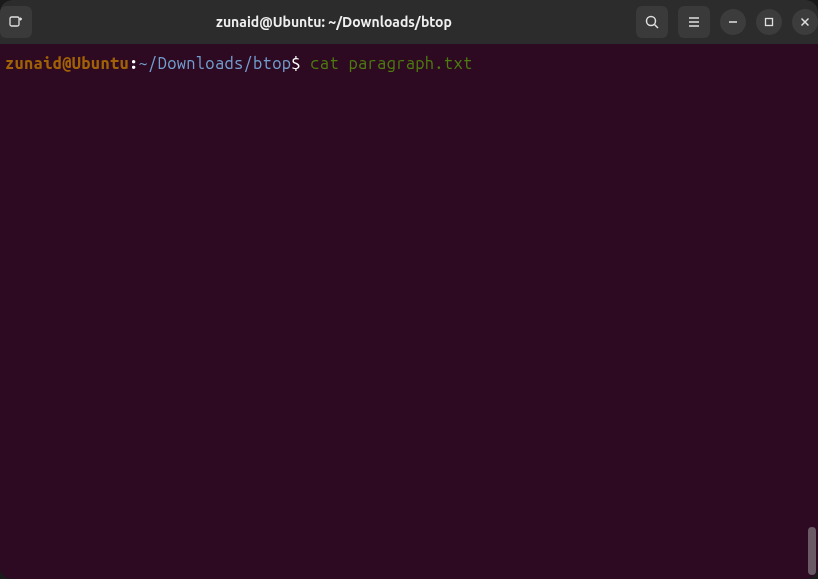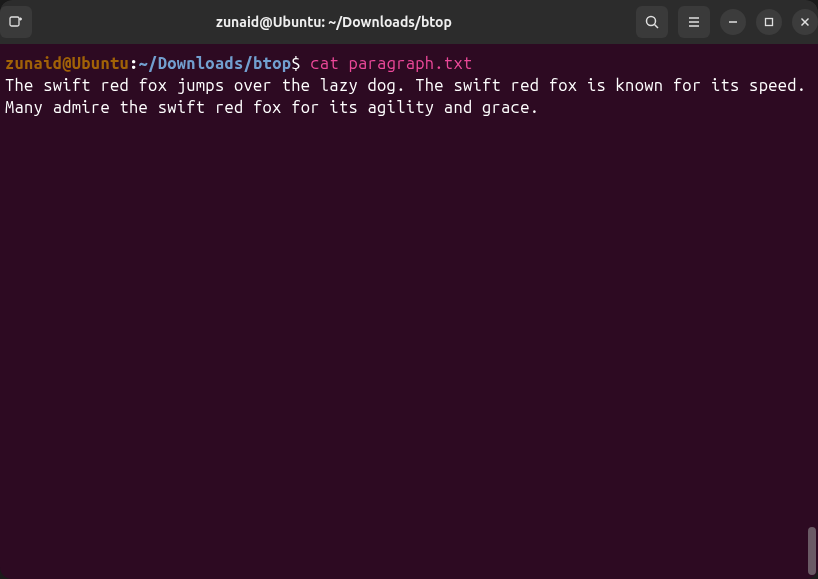--- a/index.html
+++ b/index.html
@@ -89,27 +89,27 @@
     .prompt-user {
       color: #a16207;
       font-weight: bold;
     }
     .prompt-colon {
       color: #ffffff;
       font-weight: bold;
     }
     .prompt-path {
       color: #729fcf;
-      font-weight: bold;
+      font-weight: normal;
     }
     .prompt-dollar {
       color: #ffffff;
     }
     .command {
-      color: #ec4899;
+      color: #4d7c0f;
       margin-top: 35px;
     }
     .output {
       color: #ffffff;
       white-space: pre-wrap;
       word-break: break-all;
     }
     .scrollbar {
       position: absolute;
       right: 2px;
@@ -165,15 +165,14 @@
       <svg viewBox="0 0 10 10">
         <line x1="1.5" y1="1.5" x2="8.5" y2="8.5" stroke="#e0e0e0" stroke-width="1.5"></line>
         <line x1="8.5" y1="1.5" x2="1.5" y2="8.5" stroke="#e0e0e0" stroke-width="1.5"></line>
       </svg>
     </div>
   </div>
 </div>
 
 <div class="terminal">
   <div class="line"><span class="prompt-user">zunaid@Ubuntu</span><span class="prompt-colon">:</span><span class="prompt-path">~/Downloads/btop</span><span class="prompt-dollar">$</span><span class="command"> cat paragraph.txt</span></div>
-  <div class="output line">The swift red fox jumps over the lazy dog. The swift red fox is known for its speed. Many admire the swift red fox for its agility and grace.</div>
   <div class="scrollbar"></div>
 </div>
 
 </body></html>

